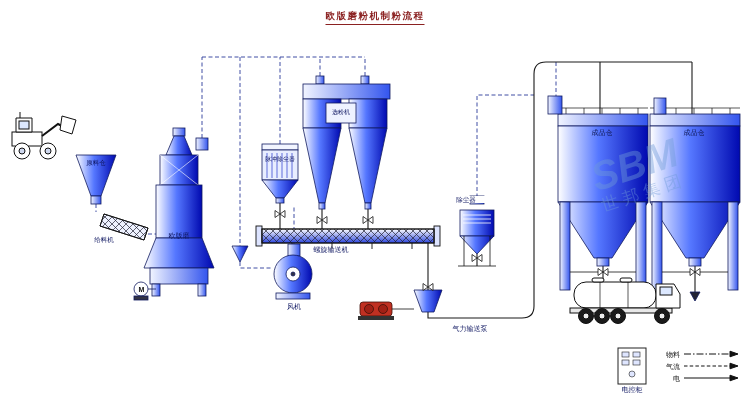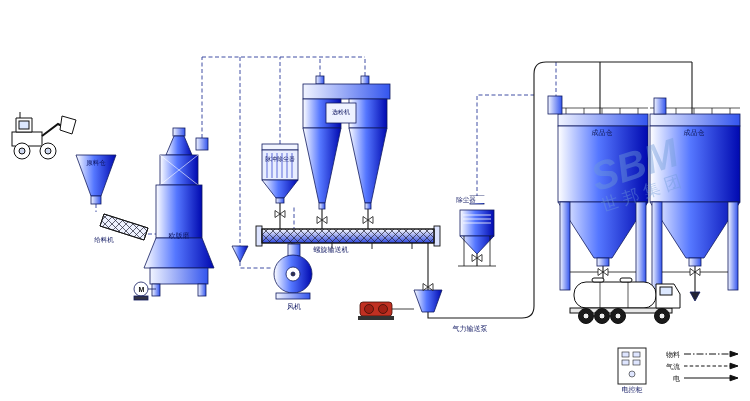--- a/index.html
+++ b/index.html
@@ -238,20 +238,21 @@
   <g stroke="#111" stroke-width="1" fill="#111">
     <path d="M684,354 H730" fill="none" stroke-dasharray="7,2,1.5,2"></path>
     <polygon points="738,354 730,351.2 730,356.8"></polygon>
     <path d="M684,366 H730" fill="none" stroke-dasharray="3.5,2.2"></path>
     <polygon points="738,366 730,363.2 730,368.8"></polygon>
     <path d="M684,378 H730" fill="none"></path>
     <polygon points="738,378 730,375.2 730,380.8"></polygon>
   </g>
 </svg>
 
+<div class="title">欧版磨粉机制粉流程</div>
 
 <div class="lbl" style="left:76px;top:159px;width:40px;font-size:6.5px;">原料仓</div>
 <div class="lbl" style="left:86px;top:236px;width:36px;font-size:6.5px;">给料机</div>
 <div class="lbl" style="left:157px;top:232px;width:44px;">欧版磨</div>
 <div class="lbl" style="left:137px;top:285.5px;width:9px;font-weight:bold;color:#111;">M</div>
 <div class="lbl" style="left:258px;top:156px;width:44px;font-size:6px;">脉冲除尘器</div>
 <div class="lbl" style="left:322px;top:109px;width:38px;font-size:6px;">选粉机</div>
 <div class="lbl" style="left:300px;top:246px;width:62px;">螺旋输送机</div>
 <div class="lbl" style="left:276px;top:303px;width:36px;">风机</div>
 <div class="lbl" style="left:446px;top:196px;width:40px;font-size:6.5px;background:#ffffff;">除尘器</div>

